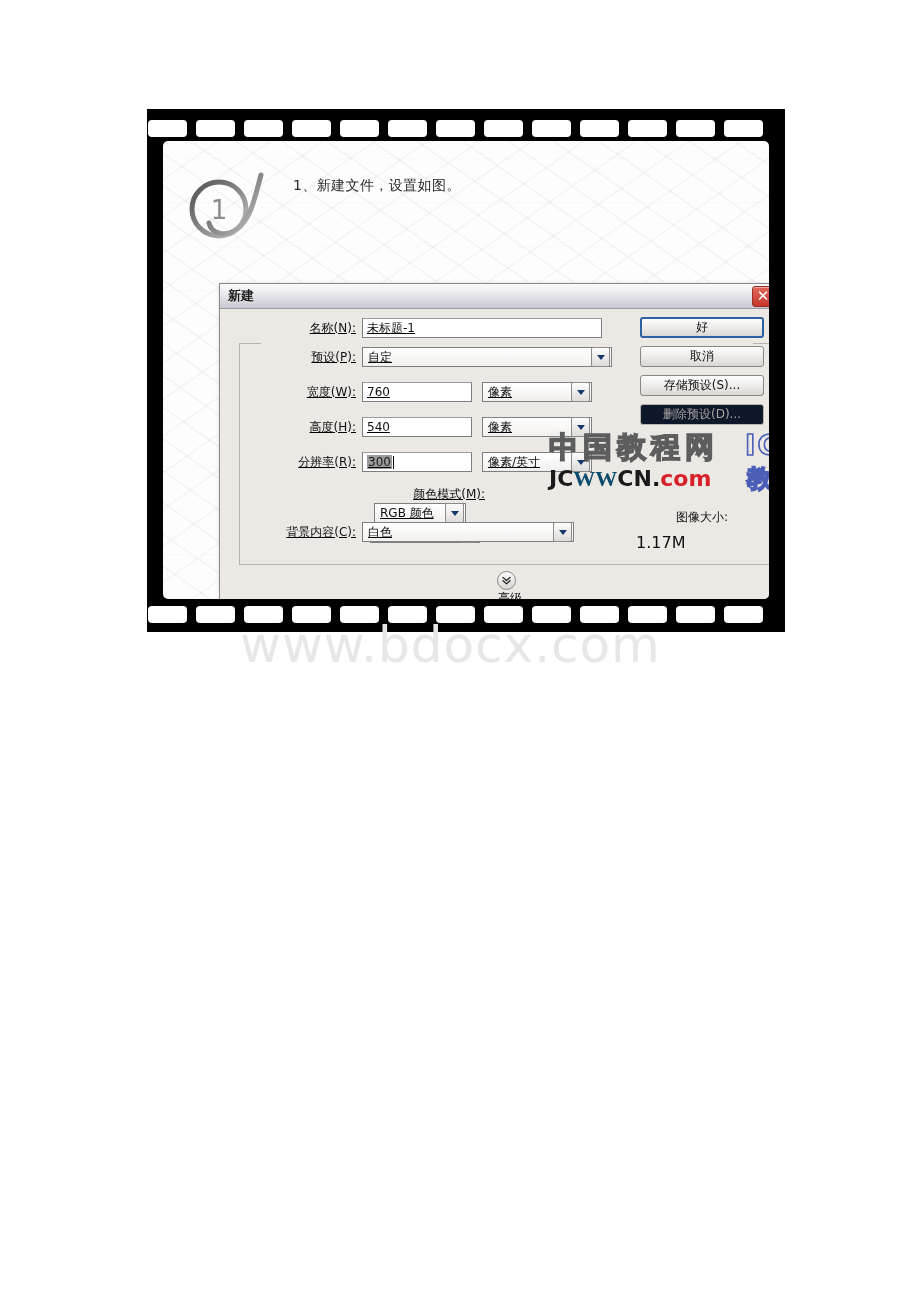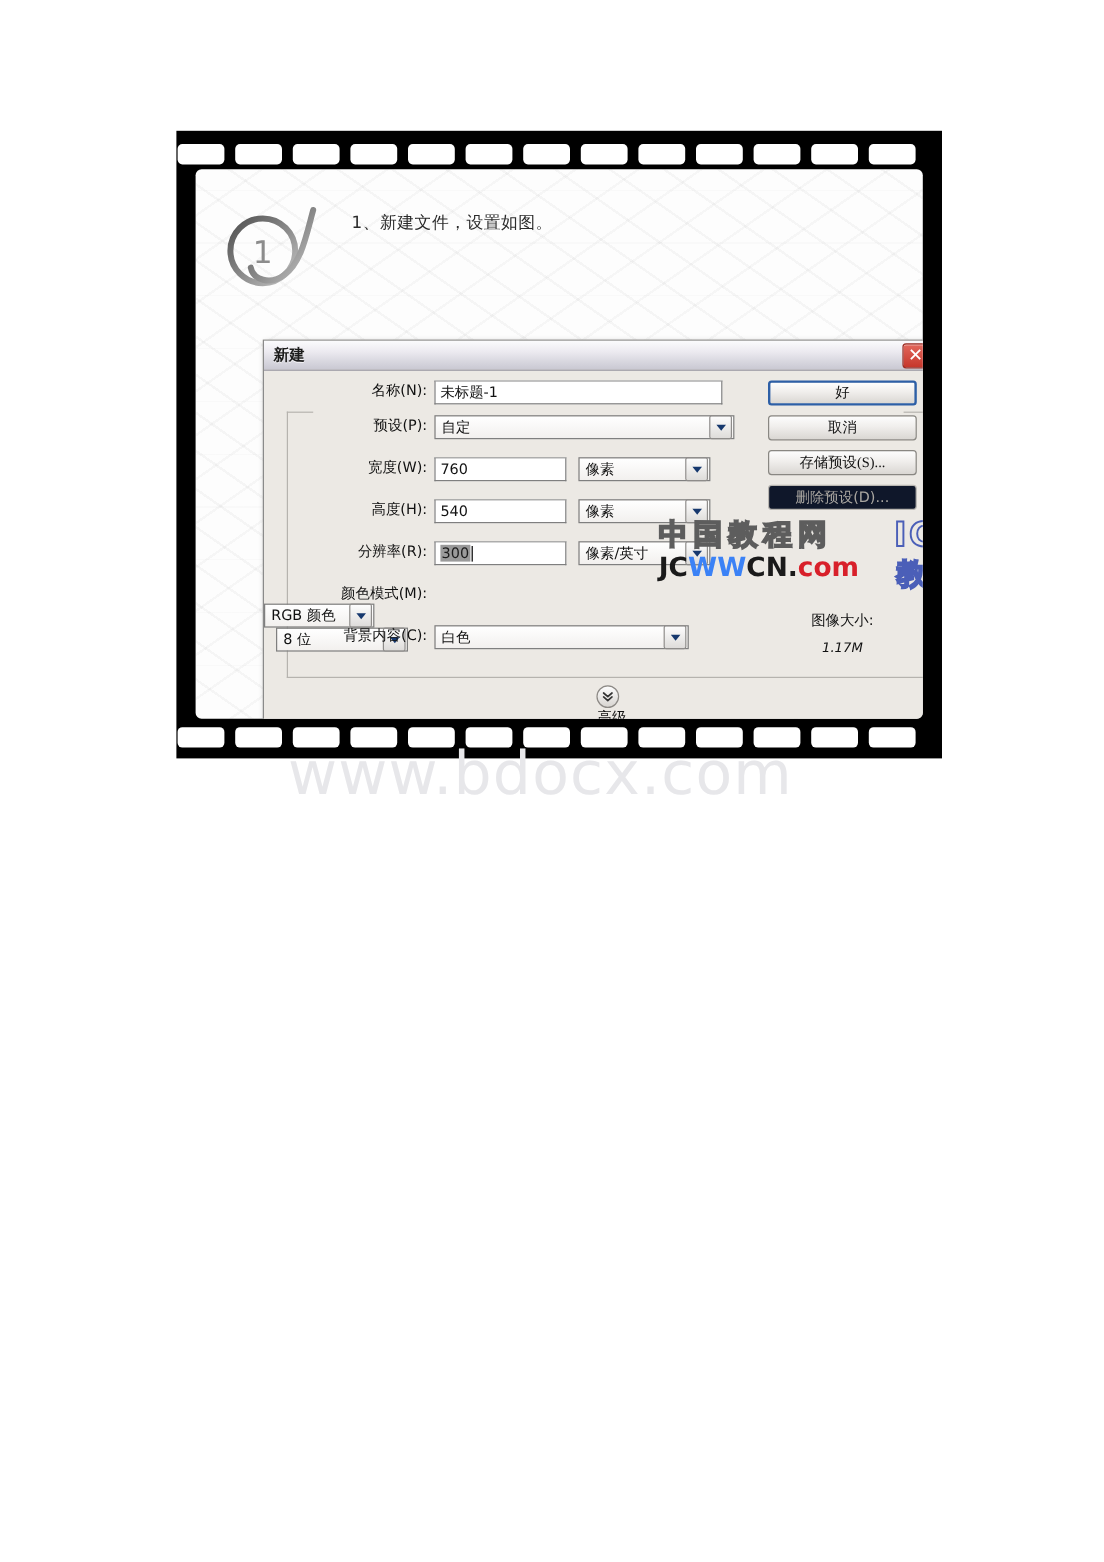--- a/index.html
+++ b/index.html
@@ -111,21 +111,21 @@
     cursor:pointer;
   }
 
   #ps-body{position:relative;height:293px;}
 
   
   #ps-left{position:absolute;left:0;top:0;width:408px;height:100%;}
 
   .row{
     position:absolute;left:0;width:400px;height:22px;
-    display:flex;align-items:flex-start;
+    display:flex;align-items:center;text-decoration:underline;
   }
   .lbl{
     width:142px;text-align:right;padding-right:6px;
     font-size:12px;color:#111111;
     font-family:"DejaVu Sans","Liberation Sans",sans-serif;
     box-sizing:border-box;white-space:nowrap;
   }
 
   .textbox{
     background:#ffffff;
@@ -196,24 +196,23 @@
   }
   .pbtn.default{border:2px solid #2d5fa6;}
   .pbtn.disabled{color:#a9a6a1;border-color:#b9b6b1;background:#0f172a;cursor:default;}
 
   #imgsize-label{
     position:absolute;left:0;top:200px;width:132px;text-align:center;
     font-size:12px;color:#111;
     font-family:"DejaVu Sans","Liberation Sans",sans-serif;
   }
   #imgsize-value{
-    position:absolute;left:0;top:224px;width:132px;text-align:center;
-    font-size:11px;color:#111;
-    font-family:"DejaVu Sans","Liberation Sans",sans-serif;
-    font-style:italic;
+    position:absolute;left:0;top:224px;width:132px;text-align:left;
+    font-size:16px;color:#111;
+    font-family:"DejaVu Sans","Liberation Sans",sans-serif;
   }
 
   
   #adv-row{
     position:absolute;left:26px;top:262px;width:520px;height:20px;
     display:flex;align-items:center;flex-direction:column;
   }
   #adv-toggle{
     width:17px;height:17px;border-radius:50%;
     background:linear-gradient(to bottom,#fdfdfd,#d8d5d1);
@@ -231,32 +230,33 @@
   }
 
   
   #site-watermark{
     position:absolute;left:386px;top:292px;
     z-index:30;pointer-events:none;
     font-family:"DejaVu Sans",sans-serif;
     line-height:1;
   }
   #wm-cn{
-    font-size:24px;font-weight:bold;letter-spacing:5px;
+    font-size:29px;font-weight:bold;letter-spacing:5px;
     color:transparent;
     -webkit-text-stroke:1.6px #5d5d5d;
     text-shadow:0 0 1px rgba(255,255,255,0.6);
     white-space:nowrap;
+    text-align:center;
   }
   #wm-url{
     margin-top:6px;font-size:22px;font-weight:bold;letter-spacing:0px;
     white-space:nowrap;
   }
   #wm-url .k{color:#1a1a1a;}
-  #wm-url .o{color:#3b82f6;}
+  #wm-url .o{color:#0c4a6e;font-family:Liberation Serif, serif;}
   #wm-url .r{color:#d8202a;}
   #wm-ice{
     position:absolute;left:196px;top:-1px;
     font-size:28px;font-weight:bold;letter-spacing:2px;
     color:transparent;-webkit-text-stroke:1.6px #4b5fb8;
     white-space:nowrap;
   }
   #wm-jc{
     position:absolute;left:198px;top:33px;
     font-size:25px;font-weight:bold;letter-spacing:2px;
@@ -413,21 +413,21 @@
                   <i></i>
                 </span>
             </div>
           </div>
 
         </div>
 
         <div id="ps-right">
           <div class="pbtn default" style="top:8px;">好</div>
           <div class="pbtn" style="top:37px;">取消</div>
-          <div class="pbtn" style="top:66px;font-family:Liberation Serif, serif;">存储预设(S)...</div>
+          <div class="pbtn" style="top:66px;">存储预设(S)...</div>
           <div class="pbtn disabled" style="top:95px;">删除预设(D)...</div>
           <div id="imgsize-label">图像大小:</div>
           <div id="imgsize-value">1.17M</div>
         </div>
 
         <div id="adv-row">
           <div id="adv-toggle">
             <svg width="11" height="11" viewBox="0 0 11 11">
               <path d="M2 2.5 L5.5 5.5 L9 2.5" fill="none" stroke="#333" stroke-width="1.4" stroke-linecap="round" stroke-linejoin="round"></path>
               <path d="M2 5.8 L5.5 8.8 L9 5.8" fill="none" stroke="#333" stroke-width="1.4" stroke-linecap="round" stroke-linejoin="round"></path>

